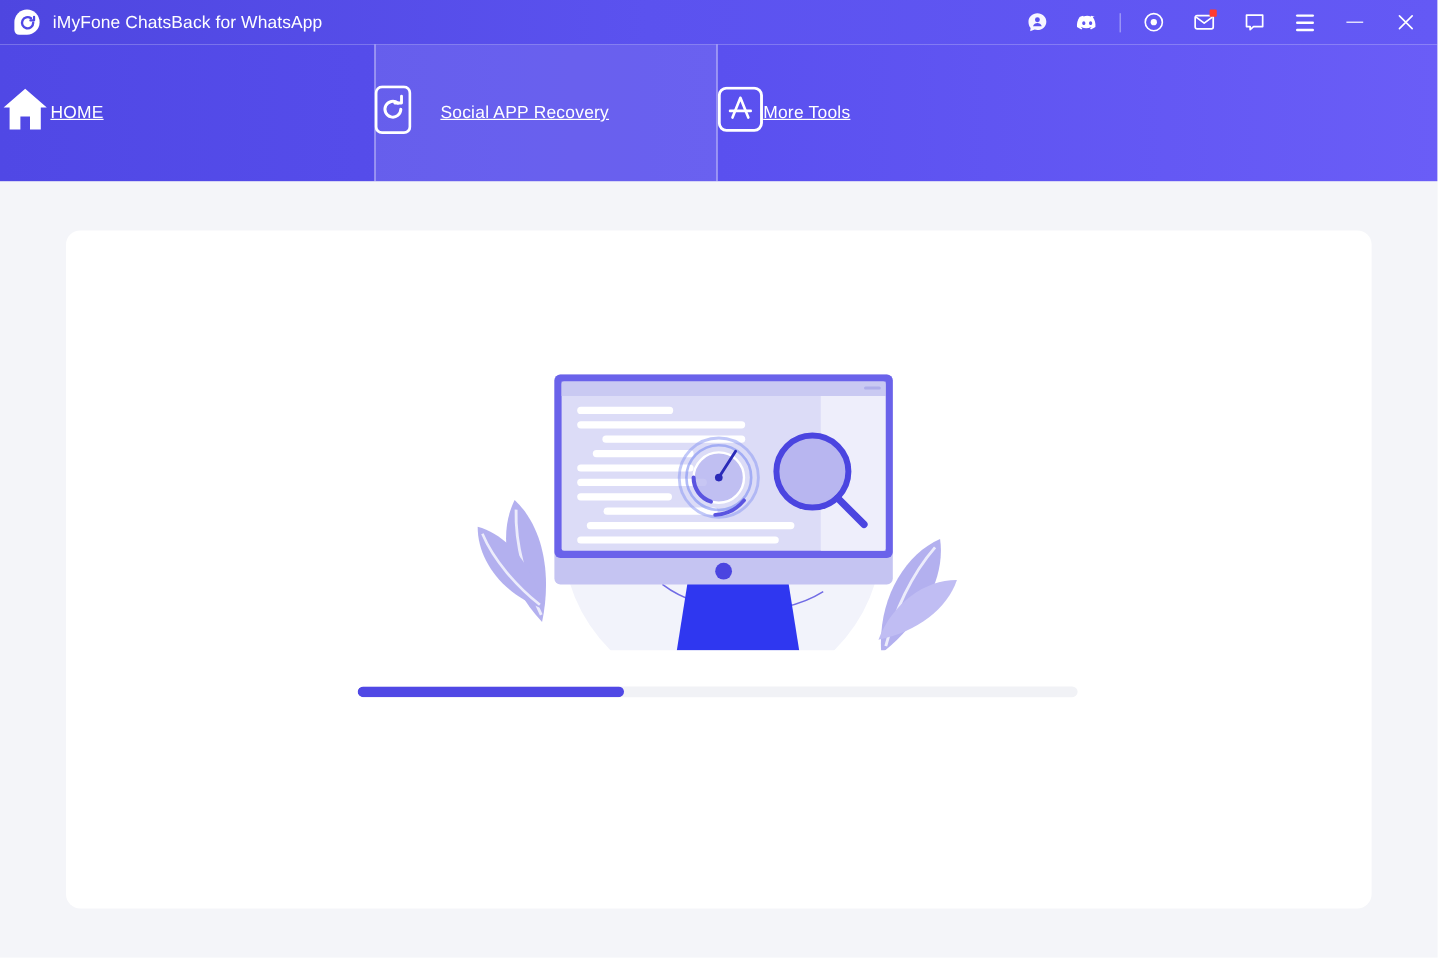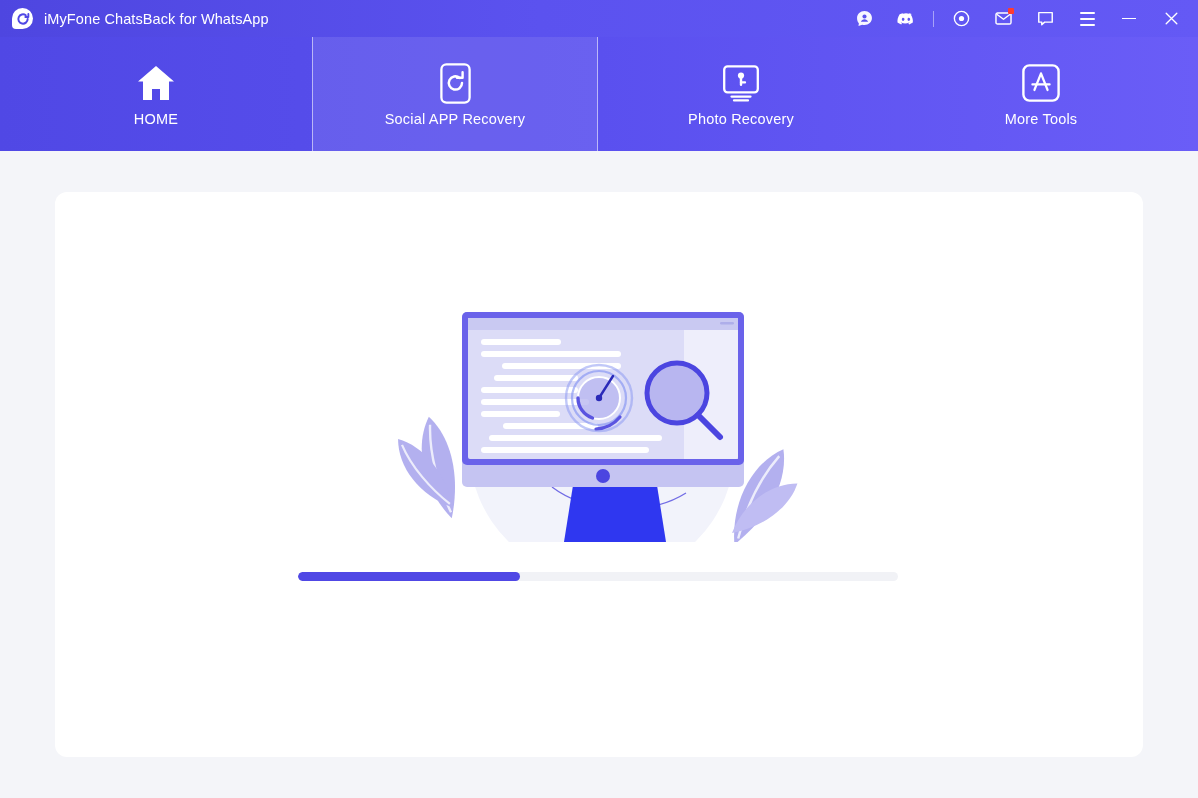--- a/index.html
+++ b/index.html
@@ -44,29 +44,30 @@
   .min-dash{width:14px;height:1.6px;background:#fff;}
   .tb-icon.close{margin-right:14px;}
 
   
   .nav{
     position:absolute;left:0;top:37px;width:1198px;height:114px;
     background:linear-gradient(90deg,#5048e5 0%,#5a50ef 50%,#6a5df7 100%);
     display:flex;
   }
   .tab{
-    flex:0 0 auto;height:114px;display:flex;flex-direction:column;
-    align-items:center;justify-content:center;cursor:pointer;position:relative;
+    flex:0 0 auto;height:114px;display:flex;
+    align-items:center;cursor:pointer;position:relative;
     color:#ffffff;
+    text-decoration:underline;
   }
   .tab.w-home{width:312px;}
   .tab.w-social{width:286px;}
   .tab.w-photo{width:286px;}
   .tab.w-more{width:314px;}
-  .tab.active{background:rgba(255,255,255,.10);}
+  .tab.active{background:rgba(255,255,255,.10);gap:24px;}
   .tab.active::before,
   .tab.active::after{
     content:"";position:absolute;top:0;width:1px;height:114px;
     background:rgba(255,255,255,.55);
   }
   .tab.active::before{left:0;}
   .tab.active::after{right:0;}
   .tab-icon{height:44px;display:flex;align-items:center;justify-content:center;margin-bottom:6px;}
   .tab-label{font-size:14.5px;letter-spacing:.2px;}
 
@@ -178,33 +179,20 @@
       <div class="tab-icon">
         <svg width="31" height="41" viewBox="0 0 31 41">
           <rect x="1.4" y="1.4" width="28.2" height="38.2" rx="5" fill="none" stroke="#ffffff" stroke-width="2.3"></rect>
           <path d="M22 20a6.6 6.6 0 1 1-2.4-5.1" fill="none" stroke="#ffffff" stroke-width="2.5" stroke-linecap="round"></path>
           <path d="M22.6 9.2v5.6h-5.6" fill="none" stroke="#ffffff" stroke-width="2.4" stroke-linecap="round" stroke-linejoin="round"></path>
         </svg>
       </div>
       <div class="tab-label">Social APP Recovery</div>
     </div>
 
-    <div class="tab w-photo">
-      <div class="tab-icon">
-        <svg width="40" height="37" viewBox="0 0 40 37">
-          <rect x="3.2" y="1.4" width="33.6" height="26" rx="3.4" fill="none" stroke="#ffffff" stroke-width="2.3"></rect>
-          <circle cx="20" cy="10.6" r="3.1" fill="#ffffff"></circle>
-          <path d="M20 13.4v6.4" stroke="#ffffff" stroke-width="2.4" stroke-linecap="round"></path>
-          <path d="M20 17.4h4" stroke="#ffffff" stroke-width="2.3" stroke-linecap="round"></path>
-          <path d="M10.5 31.6h19" stroke="#ffffff" stroke-width="2.3" stroke-linecap="round"></path>
-          <path d="M13 35.4h14" stroke="#ffffff" stroke-width="2.2" stroke-linecap="round"></path>
-        </svg>
-      </div>
-      <div class="tab-label">Photo Recovery</div>
-    </div>
 
     <div class="tab w-more">
       <div class="tab-icon">
         <svg width="38" height="38" viewBox="0 0 38 38">
           <rect x="1.4" y="1.4" width="35.2" height="35.2" rx="6" fill="none" stroke="#ffffff" stroke-width="2.4"></rect>
           <path d="M19 9.5 12.4 26M19 9.5 25.6 26" fill="none" stroke="#ffffff" stroke-width="2.2" stroke-linecap="round"></path>
           <path d="M10.4 20.4h17.2" stroke="#ffffff" stroke-width="2.2" stroke-linecap="round"></path>
         </svg>
       </div>
       <div class="tab-label">More Tools</div>

